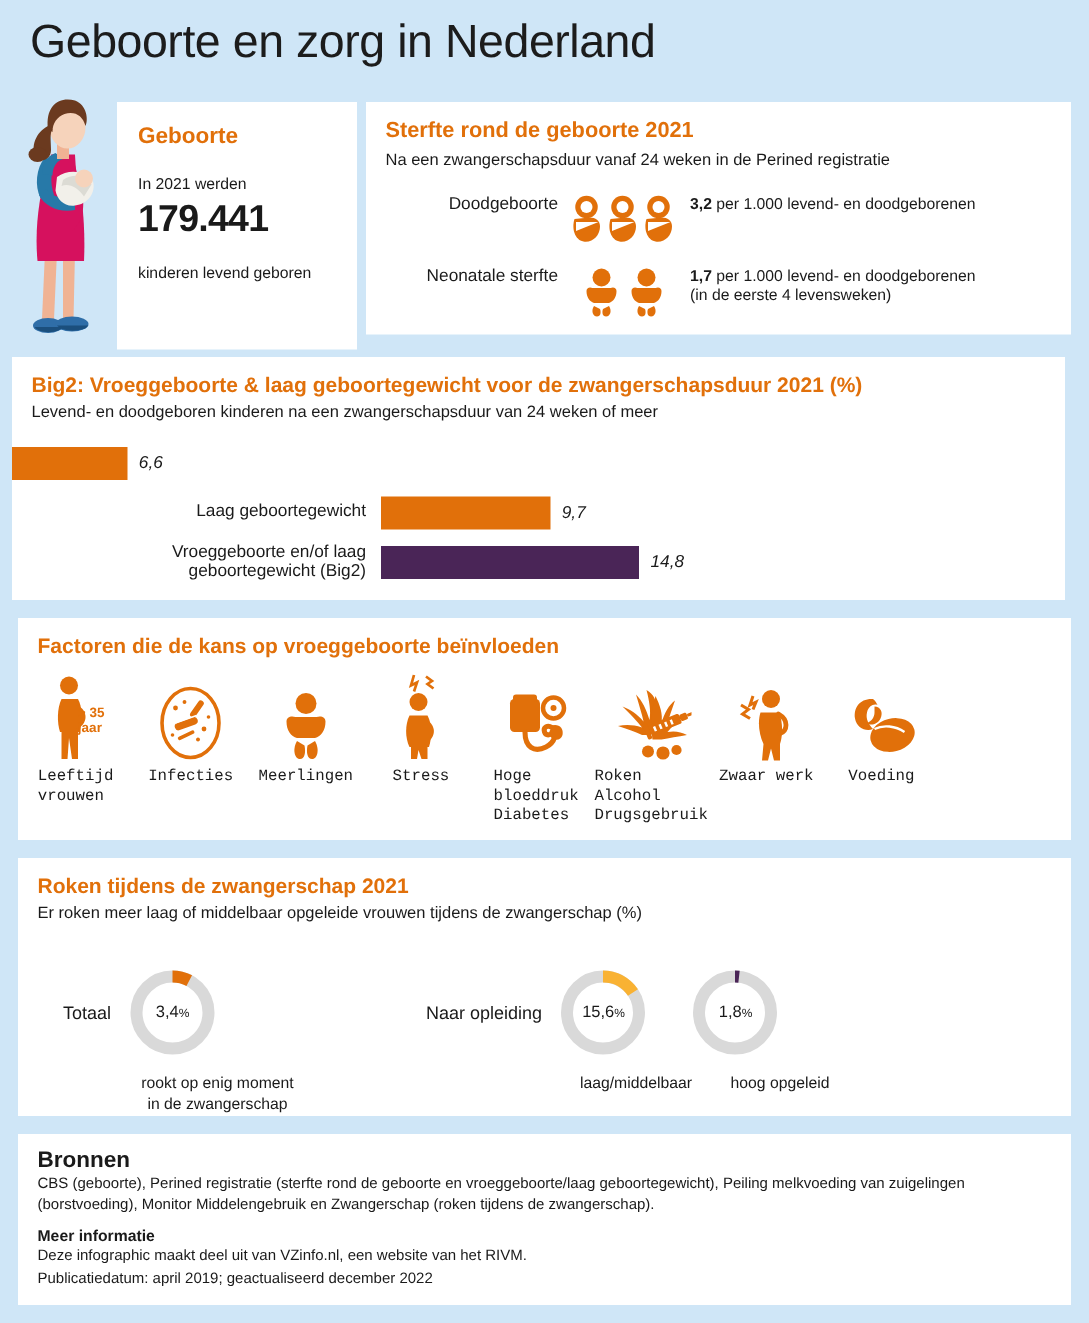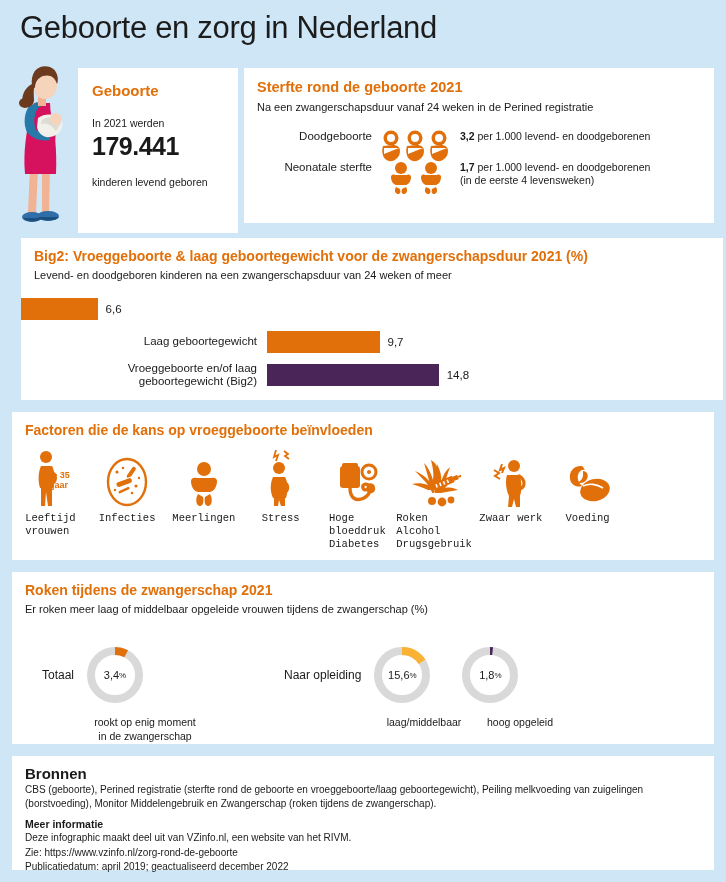--- a/index.html
+++ b/index.html
@@ -44,27 +44,27 @@
   #card-sterfte{left:244px;top:68px;width:470px;height:155px;}
   #card-sterfte .card-title{font-size:14.5px;margin:11px 0 0 13px;}
   #card-sterfte .card-sub{font-size:11px;margin:6px 0 0 13px;}
   .sterfte-row{position:absolute;display:flex;align-items:flex-start;}
   .sterfte-label{font-size:11.5px;text-align:right;width:118px;}
   .sterfte-icons{width:88px;display:flex;justify-content:center;align-items:center;gap:2px;}
   .sterfte-val{font-size:10.5px;line-height:1.25;}
   .sterfte-val b{font-weight:bold;}
 
   
-  #card-big2{left:21px;top:238px;width:702px;height:162px;}
+  #card-big2{left:8px;top:238px;width:702px;height:162px;}
   #card-big2 .card-title{font-size:14px;margin:10px 0 0 13px;}
   #card-big2 .card-sub{font-size:11px;margin:5px 0 0 13px;}
   .bar-rows{position:absolute;left:0;top:58px;width:100%;}
   .bar-row{display:flex;align-items:center;height:26px;margin-bottom:7px;}
   .bar-label{width:236px;text-align:right;font-size:11.5px;line-height:1.15;padding-right:10px;}
-  .bar-track{position:relative;height:22px;display:flex;align-items:center;}
+  .bar-track{position:relative;height:22px;display:flex;align-items:center;font-style:italic;}
   .bar-fill{height:22px;}
   .bar-val{font-size:11.5px;margin-left:8px;white-space:nowrap;}
 
   
   #card-factoren{left:12px;top:412px;width:702px;height:148px;}
   #card-factoren .card-title{font-size:14px;margin:10px 0 0 13px;}
   .factors{position:absolute;left:0;top:34px;width:614px;display:flex;}
   .factor{flex:1;display:flex;flex-direction:column;align-items:center;}
   .factor-icon{height:62px;display:flex;align-items:flex-end;justify-content:center;}
   .factor-label{font-size:10.5px;line-height:1.25;margin-top:4px;font-family:Liberation Mono, monospace;}
@@ -177,21 +177,21 @@
             <path d="M30 18 L45 18 L30 24 Z"></path>
             <path d="M54 18 L69 18 L54 24 Z"></path>
           </g>
         </svg>
       </div>
       <div class="sterfte-val">
         <span><b>3,2</b><span> per 1.000 levend- en doodgeborenen</span></span>
       </div>
     </div>
 
-    <div class="sterfte-row" style="left:10px;top:93px;">
+    <div class="sterfte-row" style="left:10px;top:110px;">
       <div class="sterfte-label">Neonatale sterfte</div>
       <div class="sterfte-icons">
         <svg width="58" height="34" viewBox="0 0 58 34">
           <g fill="#e1700a">
             <g>
               <circle cx="14" cy="7" r="6"></circle>
               <path d="M4 16 C4 20 6 23 9 24 L19 24 C22 23 24 20 24 16 C24 14 22 13 20 14 L8 14 C6 13 4 14 4 16 Z"></path>
               <path d="M9 26 C7 29 8 33 11 33 C13 33 14 31 13 28 Z"></path>
               <path d="M19 26 C21 29 20 33 17 33 C15 33 14 31 15 28 Z"></path>
             </g>
@@ -428,17 +428,16 @@
       <div class="donut-caption" style="left:448px;top:88px;width:120px;">hoog opgeleid</div>
 
     </div>
   </div>
 
   <div class="card" id="card-bronnen">
     <div class="bron-h">Bronnen</div>
     <div class="bron-p">CBS (geboorte), Perined registratie (sterfte rond de geboorte  en vroeggeboorte/laag geboortegewicht), Peiling melkvoeding van zuigelingen (borstvoeding), Monitor Middelengebruik en Zwangerschap (roken tijdens de zwangerschap).</div>
     <div class="bron-h2">Meer informatie</div>
     <div class="bron-p">Deze infographic maakt deel uit van VZinfo.nl, een website van het RIVM.</div>
-    <div class="bron-p">Zie: https://www.vzinfo.nl/zorg-rond-de-geboorte</div>
     <div class="bron-p">Publicatiedatum: april 2019; geactualiseerd december 2022</div>
   </div>
 
 </div>
 
 </body></html>

